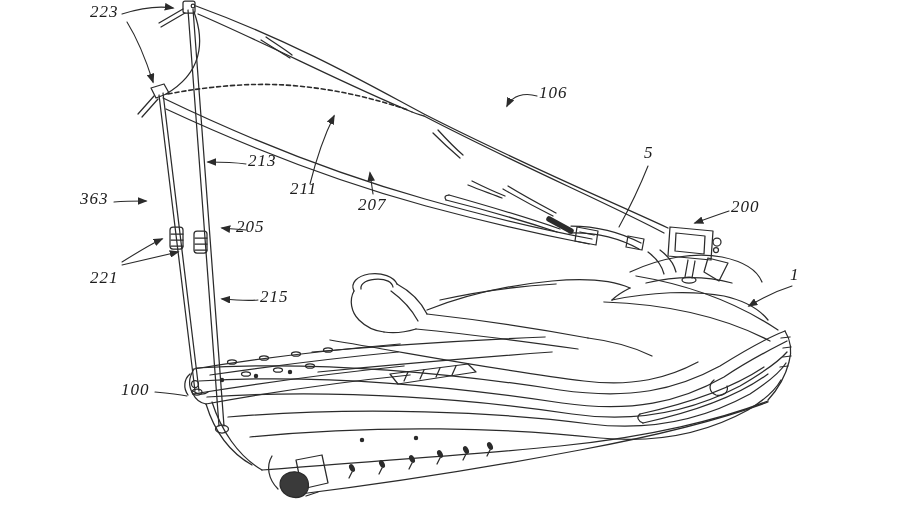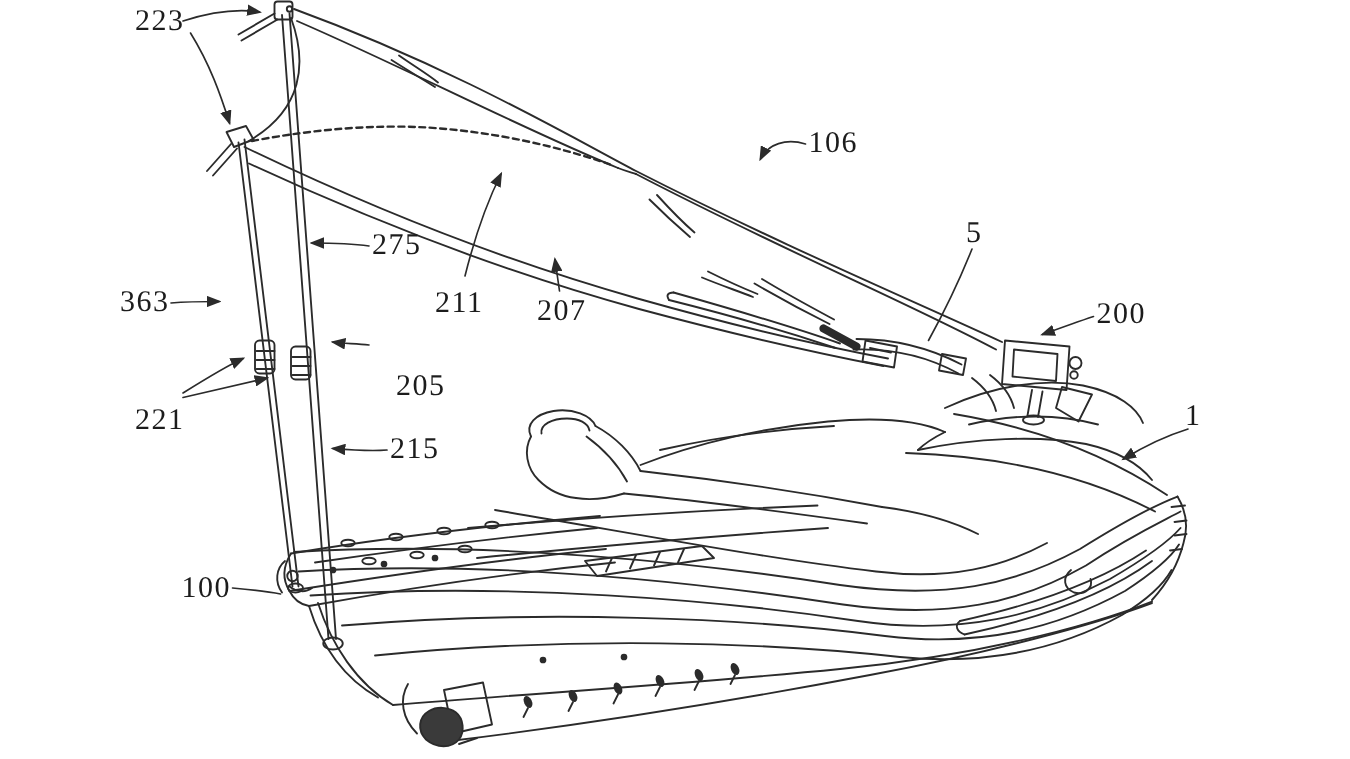--- a/index.html
+++ b/index.html
@@ -1,19 +1,19 @@
 <!DOCTYPE html>
 <html><head>
 <meta charset="utf-8">
 <style>
   html,body{margin:0;padding:0;background:#ffffff;}
   .stage{position:relative;width:900px;height:506px;background:#ffffff;overflow:hidden;
          font-family:"Liberation Serif", serif;}
   .stage svg{position:absolute;left:0;top:0;}
-  .ref{position:absolute;font-size:20px;line-height:1.1;color:#1c1c1c;
+  .ref{position:absolute;font-style:italic;font-size:17px;line-height:1.1;color:#1c1c1c;
        letter-spacing:1px;white-space:nowrap;}
 </style>
 </head>
 <body>
 
 <div class="stage">
 
   <svg width="900" height="506" viewBox="0 0 900 506">
     <defs>
       <marker id="ah" viewBox="0 0 9 7" refX="7.5" refY="3.5" markerWidth="9" markerHeight="7" orient="auto">
@@ -217,26 +217,26 @@
         <path d="M373,194 C372,187 371,180 370,173" marker-end="url(#ah)"></path>
         <path d="M537,96 C524,92 512,96 507,106" marker-end="url(#ah)"></path>
         <path d="M648,166 C640,186 630,207 619,227"></path>
         <path d="M729,211 C717,215 706,219 695,223" marker-end="url(#ah)"></path>
         <path d="M792,286 C776,291 762,298 749,306" marker-end="url(#ah)"></path>
       </g>
     </g>
   </svg>
 
   <span class="ref" style="left:90px;top:3px;">223</span>
-  <span class="ref" style="left:248px;top:152px;">275</span>
+  <span class="ref" style="left:248px;top:152px;">213</span>
   <span class="ref" style="left:80px;top:190px;">363</span>
-  <span class="ref" style="left:264px;top:218px;margin-top:28px;">205</span>
+  <span class="ref" style="left:236px;top:218px;">205</span>
   <span class="ref" style="left:90px;top:269px;">221</span>
   <span class="ref" style="left:260px;top:288px;text-align:right;">215</span>
   <span class="ref" style="left:121px;top:381px;">100</span>
-  <span class="ref" style="left:290px;top:191px;">211</span>
+  <span class="ref" style="left:290px;top:180px;">211</span>
   <span class="ref" style="left:358px;top:196px;">207</span>
   <span class="ref" style="left:539px;top:84px;">106</span>
   <span class="ref" style="left:644px;top:144px;">5</span>
   <span class="ref" style="left:731px;top:198px;">200</span>
   <span class="ref" style="left:790px;top:266px;">1</span>
 
 </div>
 
 </body></html>

